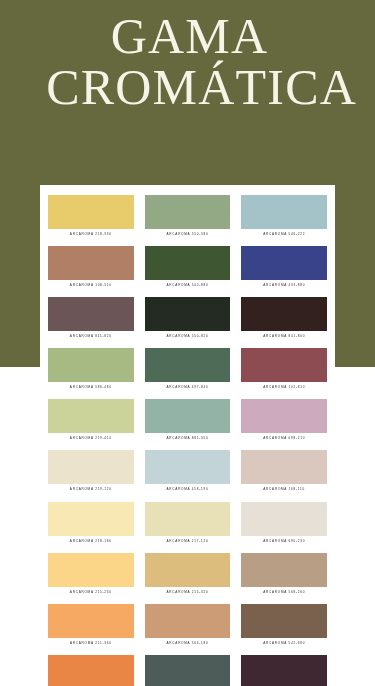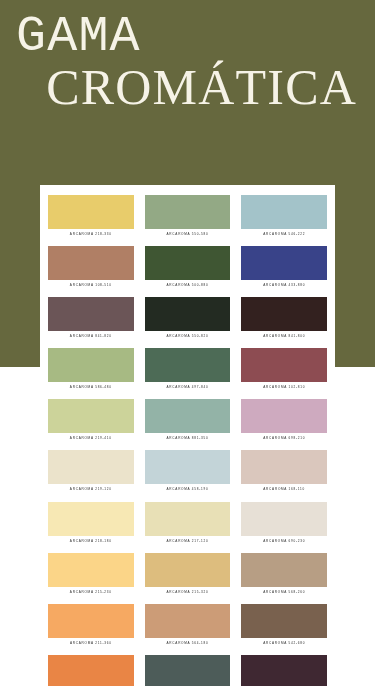--- a/index.html
+++ b/index.html
@@ -41,23 +41,22 @@
     color: #f6f3e7;
     font-family: "Liberation Serif", "DejaVu Serif", serif;
     font-weight: 400;
     font-size: 50px;
     line-height: 1.14;
     letter-spacing: 1.2px;
     z-index: 2;
   }
   #hero-title .line1 {
     display: block;
-    text-align: left;
+    text-align: center;
     padding-left: 4px;
-    font-family: Liberation Mono, monospace;
   }
   #hero-title .line2 {
     display: block;
     text-align: right;
     padding-right: 6px;
     margin-top: -6px;
   }
   
   #palette-card {
     position: absolute;

